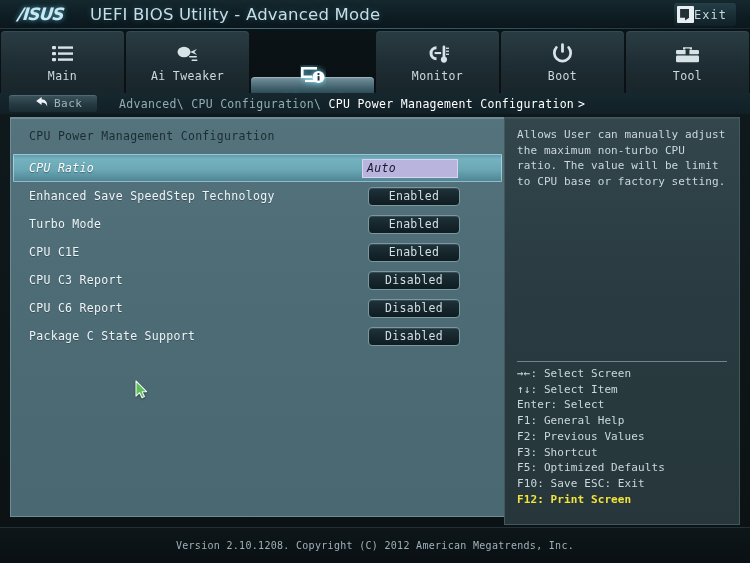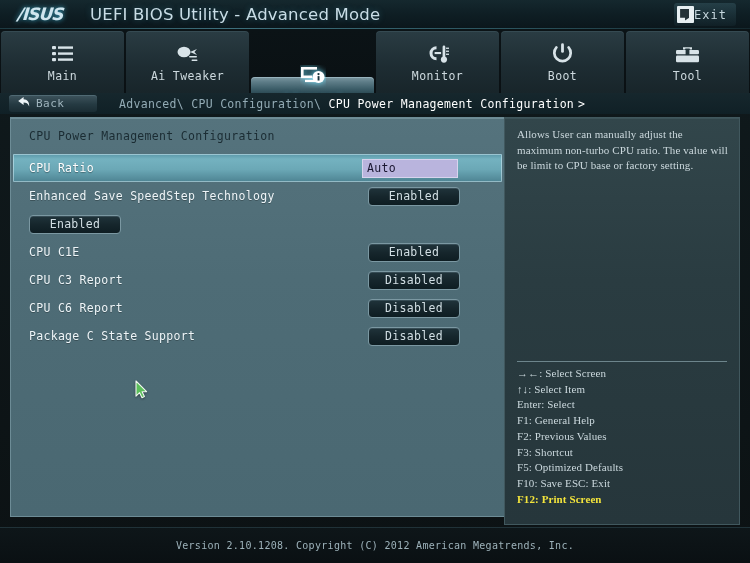--- a/index.html
+++ b/index.html
@@ -97,21 +97,21 @@
   #crumbbar {
     position: absolute; left: 0; top: 93px; width: 750px; height: 21px;
     display: flex; align-items: center;
     background: linear-gradient(180deg,#16272d 0%, #102026 100%);
   }
   #back-btn {
     margin-left: 9px; width: 88px; height: 17px;
     border-radius: 3px;
     background: linear-gradient(180deg,#3e545d 0%, #253a42 55%, #1a2c33 100%);
     box-shadow: inset 0 1px 0 rgba(160,200,215,.2);
-    display:flex; align-items:center; gap:6px; padding-left: 8px;
+    display:flex; align-items:center; gap:6px; padding-left: 26px;
     cursor: pointer;
   }
   #back-label { font-size: 11px; color: #9fb4bd; letter-spacing: .5px; }
   #crumbs {
     margin-left: 22px; font-size: 11.5px; color: #93abb5; letter-spacing: .3px;
     white-space: nowrap;
   }
   #crumb-current { color: #ffffff; }
   #crumb-caret { color: #ffffff; margin-left: 4px; }
 
@@ -139,20 +139,21 @@
     font-size: 11.5px; color: #eef5f8; letter-spacing: .3px;
     text-shadow: 0 1px 0 rgba(0,0,0,.25);
     flex: 1 1 auto;
   }
   .row.selected {
     background: linear-gradient(180deg,#5a97a8 0%, #74b2c0 18%, #6ba8b6 55%, #4d8392 100%);
     box-shadow: inset 0 0 0 1px rgba(215,240,248,.5);
     border-radius: 1px;
     margin: 0 2px 0 2px;
     padding-left: 16px;
+    font-style: italic;
   }
   .row.selected .row-label { color:#ffffff; text-shadow: 0 1px 1px rgba(0,0,0,.35); }
   .row-value {
     width: 92px; height: 19px; flex: 0 0 92px;
     display:flex; align-items:center; justify-content:center;
     font-size: 11.5px; letter-spacing: .3px;
     border-radius: 4px;
     background: linear-gradient(180deg,#20343b 0%, #16262c 50%, #0e1d22 100%);
     border: 1px solid #7b98a2;
     color: #d2dfe4;
@@ -177,21 +178,20 @@
   }
 
   
   #side-panel {
     position: absolute; left: 504px; top: 117px;
     width: 236px; height: 408px;
     background: linear-gradient(180deg,#32464b 0%, #2a3c41 40%, #26363b 100%);
     border: 1px solid #41585e;
     box-shadow: inset 0 1px 0 rgba(150,185,195,.12);
     overflow: hidden;
-    font-family: Liberation Serif, serif;
   }
   #help-text {
     margin: 9px 10px 0 12px;
     font-size: 11px; line-height: 15.5px;
     color: #cbd8dd; letter-spacing: .1px;
   }
   #legend-sep {
     position: absolute; left: 12px; right: 12px; top: 243px;
     height: 1px; background: #6d858c;
   }
@@ -342,20 +342,21 @@
     <div id="rows">
         <div class="row selected">
           <div class="row-label">CPU Ratio</div>
           <div class="row-value">Auto</div>
         </div>
         <div class="row">
           <div class="row-label">Enhanced Save SpeedStep Technology</div>
           <div class="row-value">Enabled</div>
         </div>
         <div class="row">
+          <div class="row-label">Turbo Mode</div>
           <div class="row-value">Enabled</div>
         </div>
         <div class="row">
           <div class="row-label">CPU C1E</div>
           <div class="row-value">Enabled</div>
         </div>
         <div class="row">
           <div class="row-label">CPU C3 Report</div>
           <div class="row-value">Disabled</div>
         </div>

